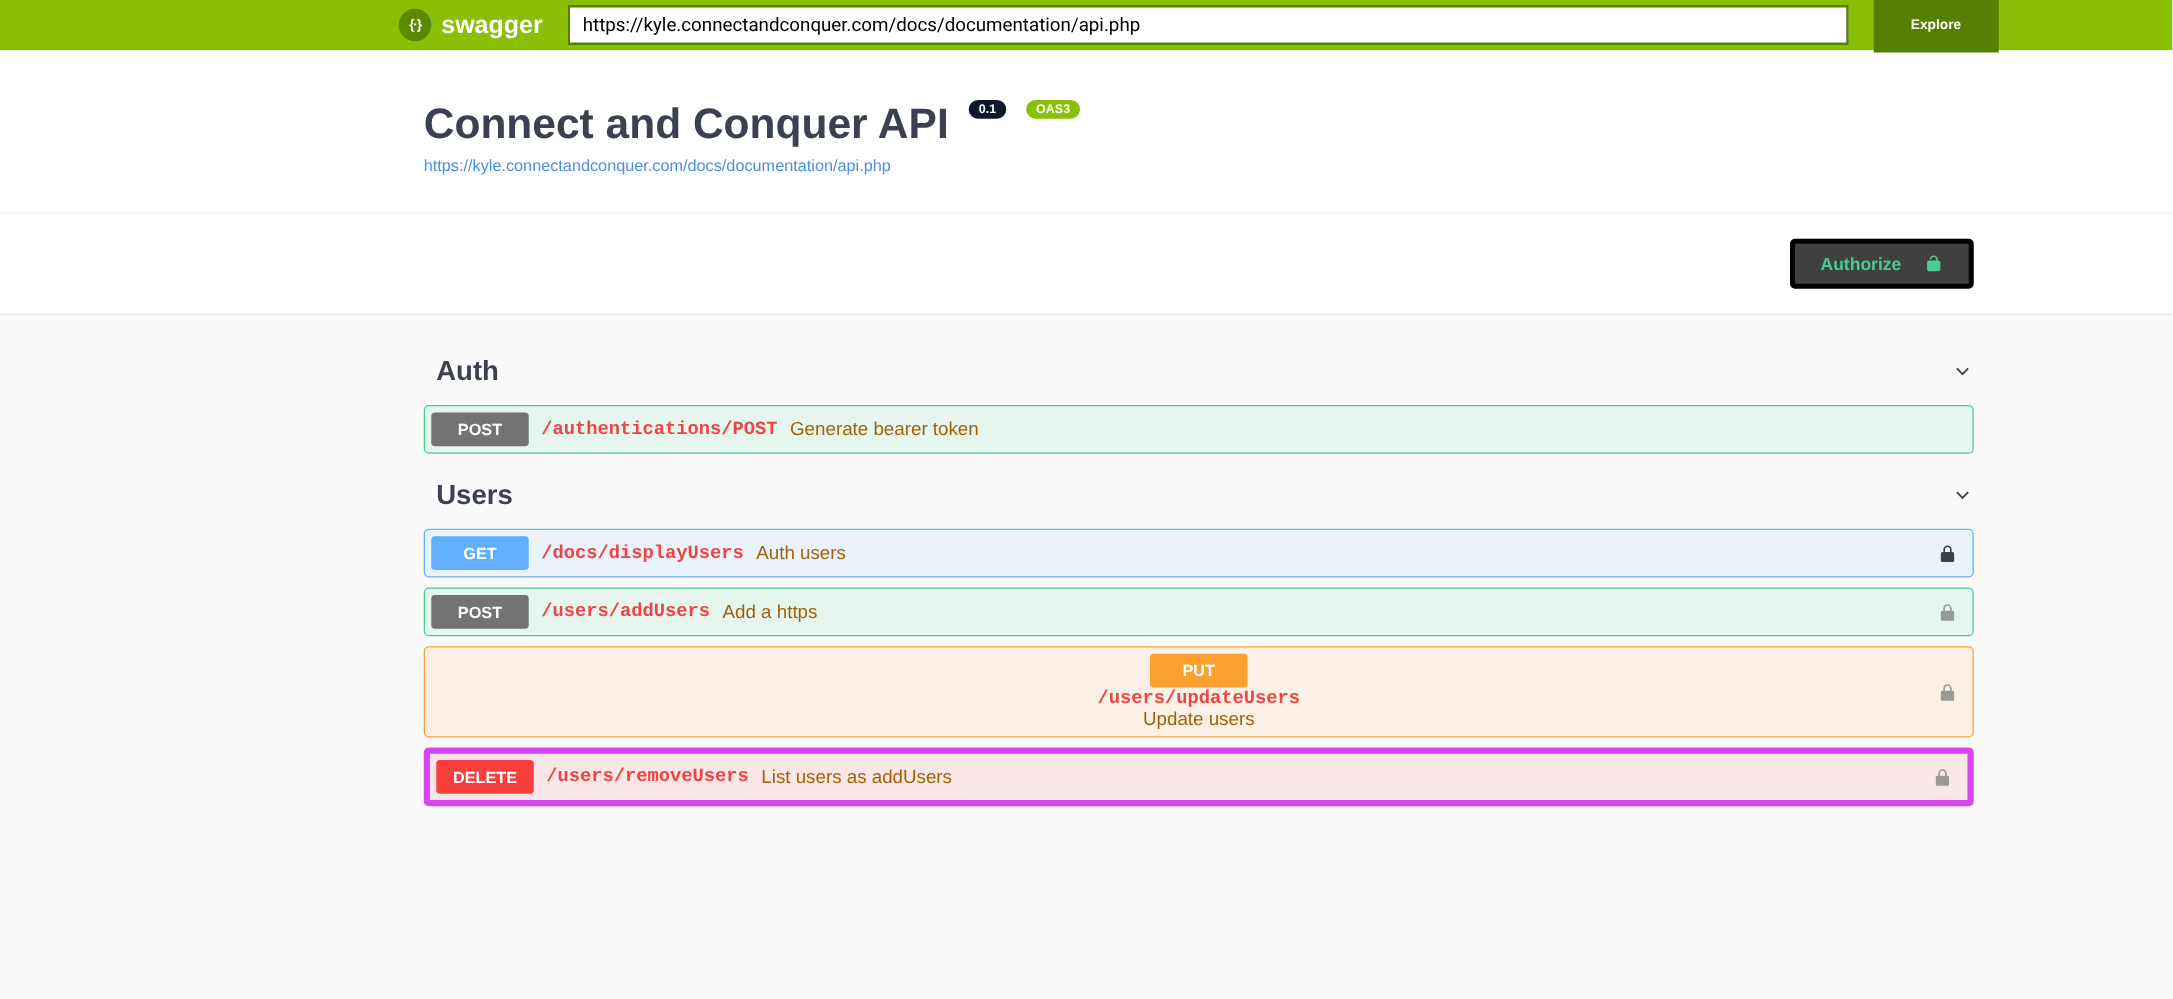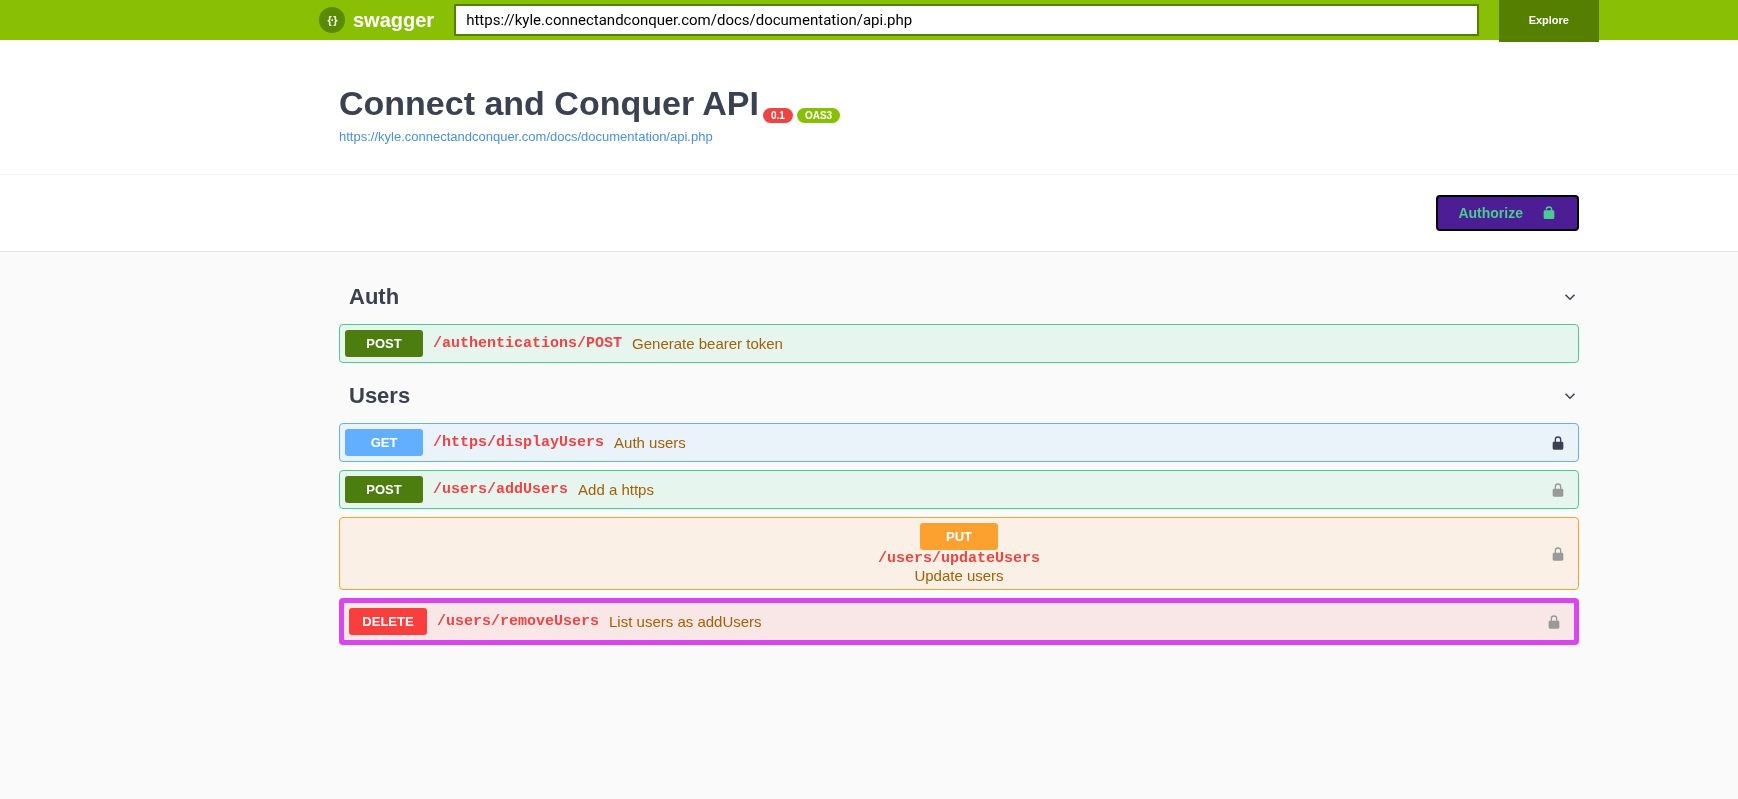--- a/index.html
+++ b/index.html
@@ -70,33 +70,32 @@
     max-width: 1460px;
     margin: 0 auto;
     padding: 0 20px;
     padding-left: 200px;
   }
   .api-title {
     font-size: 34px;
     font-weight: 700;
     color: #3b4151;
     display: inline-flex;
-    align-items: flex-end;
-    gap: 4px;
+    align-items: flex-start;
+    gap: 16px;
     font-family: sans-serif;
   }
   .version-badge {
-    background: #ef4444;
+    background: #0f172a;
     color: #fff;
     font-size: 10px;
     padding: 2px 8px;
     border-radius: 50px;
     vertical-align: super;
     font-weight: 700;
-    margin-top: 28px;
   }
   .oas-badge {
     background: #89bf04;
     color: #fff;
     font-size: 10px;
     padding: 2px 8px;
     border-radius: 50px;
     vertical-align: super;
     font-weight: 700;
   }
@@ -112,22 +111,22 @@
     background: #fff;
     border-top: 1px solid rgba(0,0,0,0.05);
     border-bottom: 1px solid rgba(0,0,0,0.1);
     padding: 20px 0;
   }
   .auth-row {
     display: flex;
     justify-content: flex-end;
   }
   .authorize-btn {
-    background: #4c1d95;
-    border: 2px solid #000000;
+    background: #404040;
+    border: 4px solid #000000;
     color: #49cc90;
     font-weight: 700;
     font-size: 14px;
     padding: 8px 20px;
     border-radius: 4px;
     cursor: pointer;
     display: flex;
     align-items: center;
     gap: 18px;
     font-family: sans-serif;
@@ -168,21 +167,21 @@
     min-width: 78px;
     text-align: center;
     color: #fff;
     font-weight: 700;
     font-size: 13px;
     padding: 6px 0;
     border-radius: 3px;
     font-family: sans-serif;
   }
   .opblock.get    .method-badge { background: #61affe; }
-  .opblock.post   .method-badge { background: #4d7c0f; }
+  .opblock.post   .method-badge { background: #737373; }
   .opblock.put    .method-badge { background: #fca130; }
   .opblock.delete .method-badge { background: #f93e3e; }
   .op-path {
     font-family: "SFMono-Regular", Consolas, "Liberation Mono", Menlo, monospace;
     font-weight: 600;
     font-size: 15px;
     color: #ef4444;
     padding: 0 10px;
   }
   .op-summary {
@@ -250,21 +249,21 @@
         <span class="op-summary">Generate bearer token</span>
       </div>
       <div class="tag-header">
         <span class="tag-name">Users</span>
         <svg class="chevron" viewBox="0 0 24 24">
           <path fill="none" stroke="#3b4151" stroke-width="2" d="M6 9l6 6 6-6"></path>
         </svg>
       </div>
       <div class="opblock get">
         <span class="method-badge">GET</span>
-        <span class="op-path">/https/displayUsers</span>
+        <span class="op-path">/docs/displayUsers</span>
         <span class="op-summary">Auth users</span>
         <svg class="op-lock" viewBox="0 0 24 24">
           <path class="lock-dark" d="M12 2a5 5 0 0 0-5 5v3H6a2 2 0 0 0-2 2v8a2 2 0 0 0 2 2h12a2 2 0 0 0 2-2v-8a2 2 0 0 0-2-2h-1V7a5 5 0 0 0-5-5zm-3 5a3 3 0 1 1 6 0v3H9V7z"></path>
         </svg>
       </div>
       <div class="opblock post">
         <span class="method-badge">POST</span>
         <span class="op-path">/users/addUsers</span>
         <span class="op-summary">Add a https</span>
         <svg class="op-lock" viewBox="0 0 24 24">

